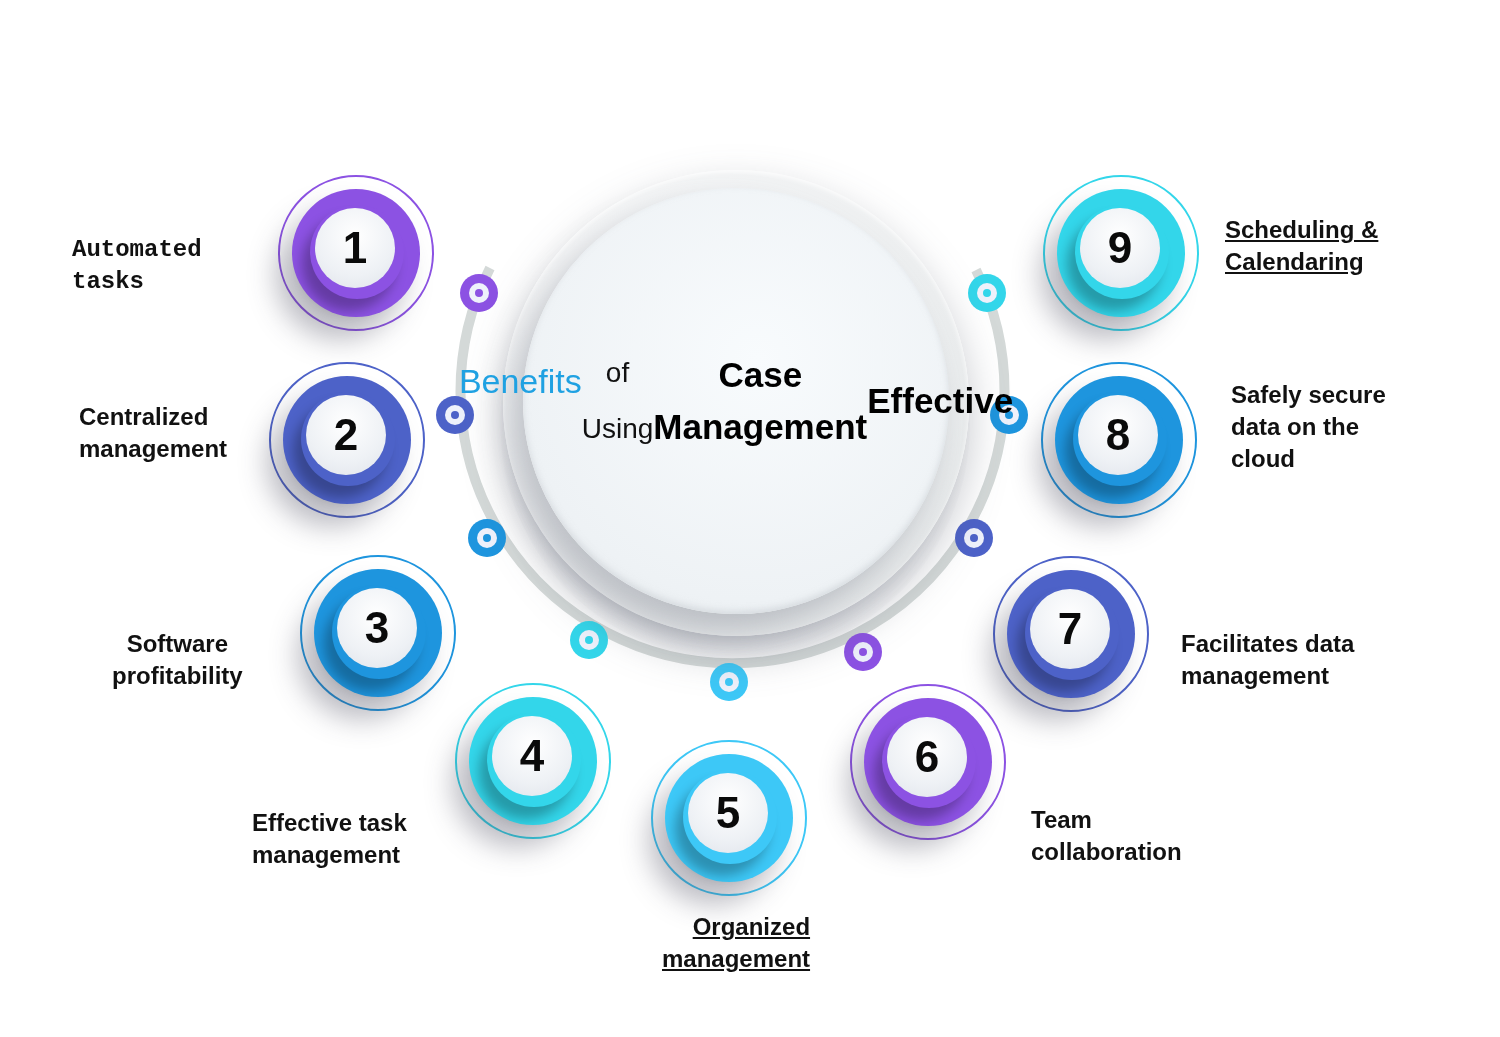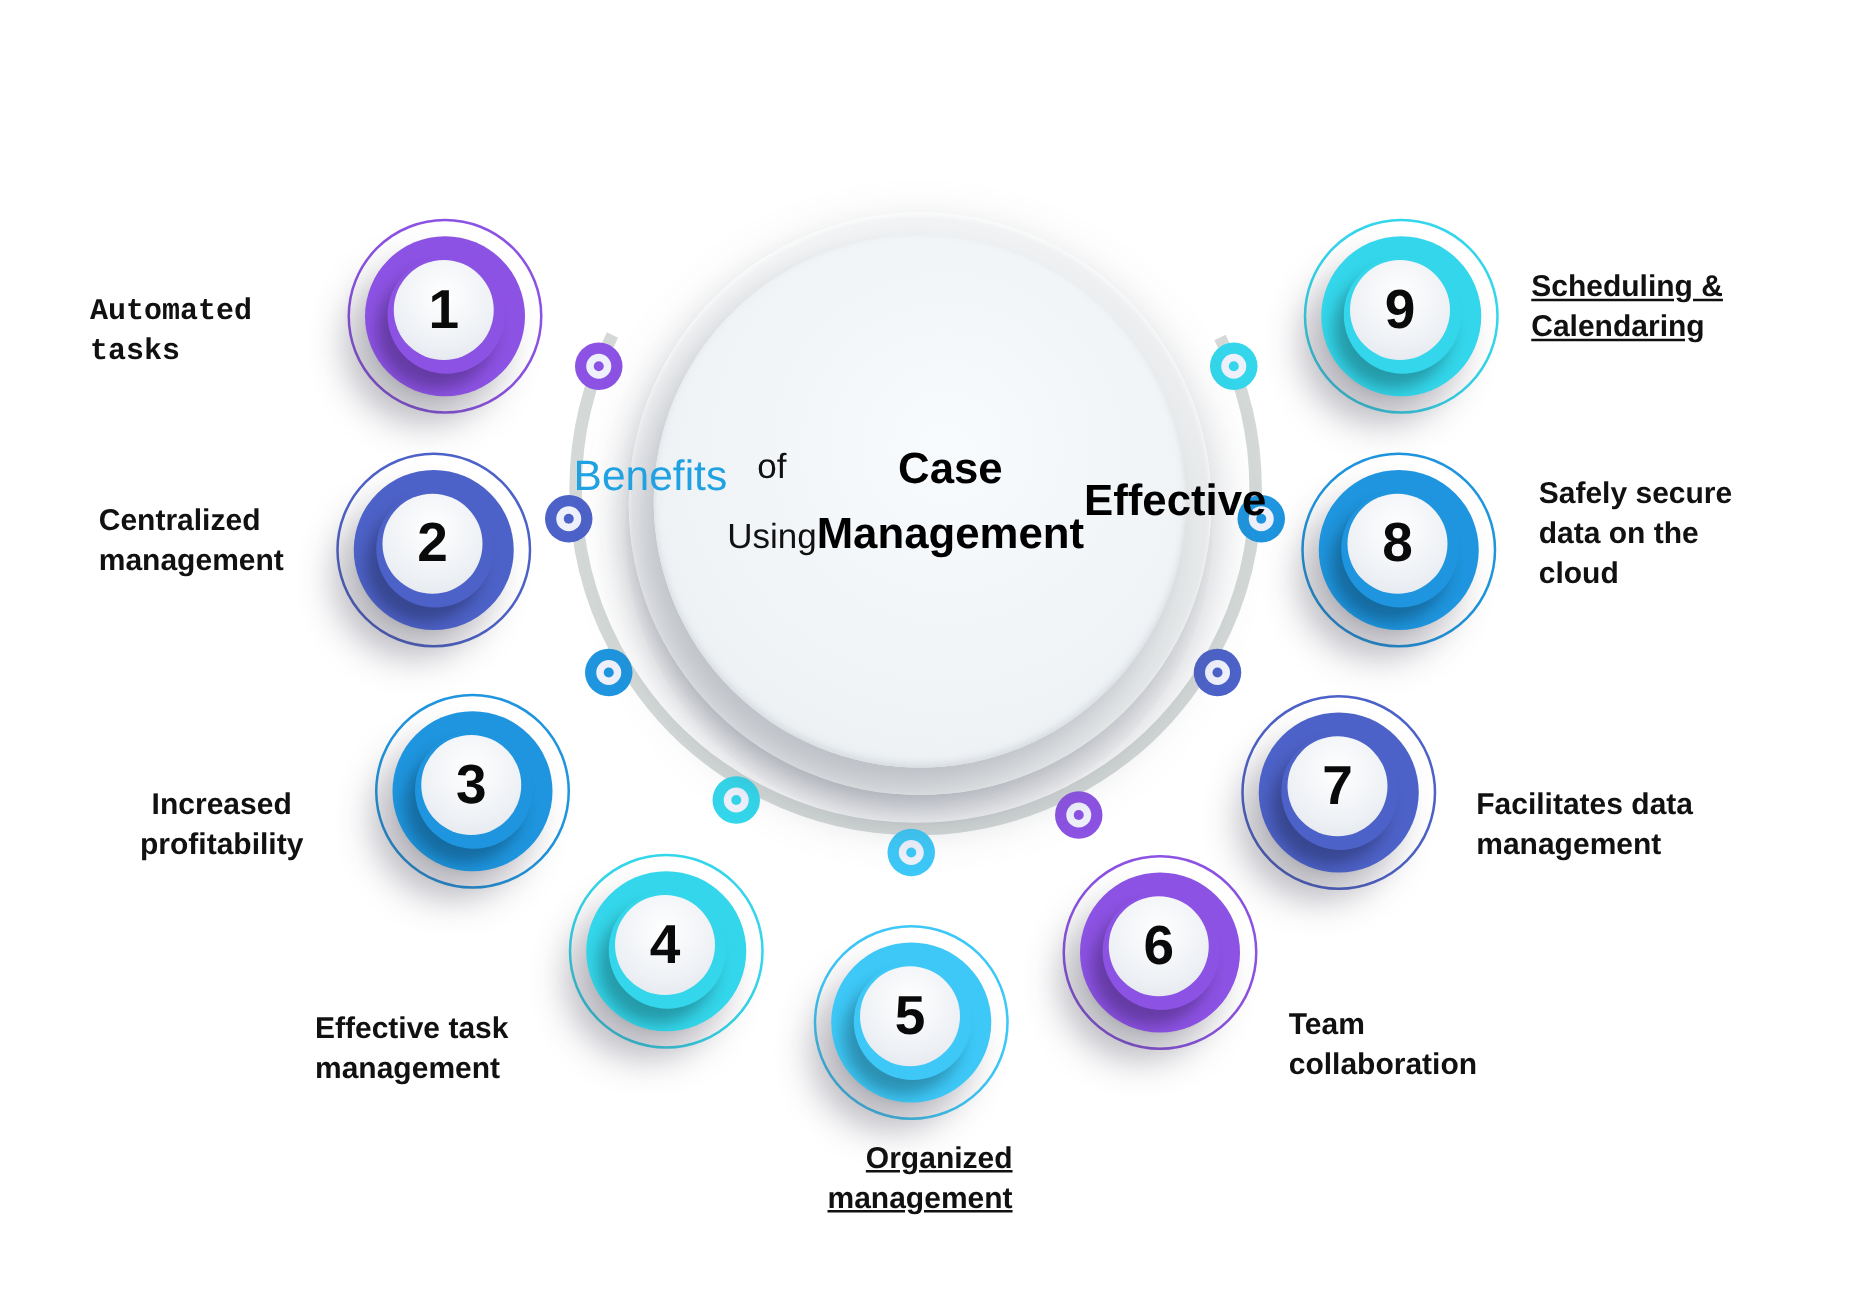--- a/index.html
+++ b/index.html
@@ -127,21 +127,21 @@
     <div>management</div>
   </div>
 
   <div class="badge" style="left: 300px; top: 555px; --c: #1e95de;">
     <div class="ring"></div>
     <div class="disc"></div>
     <div class="cap"></div>
     <div class="face">3</div>
   </div>
   <div class="label" style="left:112px;top:628px;text-align:center;">
-    <div>Increased</div>
+    <div>Software</div>
     <div>profitability</div>
   </div>
 
   <div class="badge" style="left: 455px; top: 683px; --c: #33d6ea;">
     <div class="ring"></div>
     <div class="disc"></div>
     <div class="cap"></div>
     <div class="face">4</div>
   </div>
   <div class="label" style="left:252px;top:807px;">

